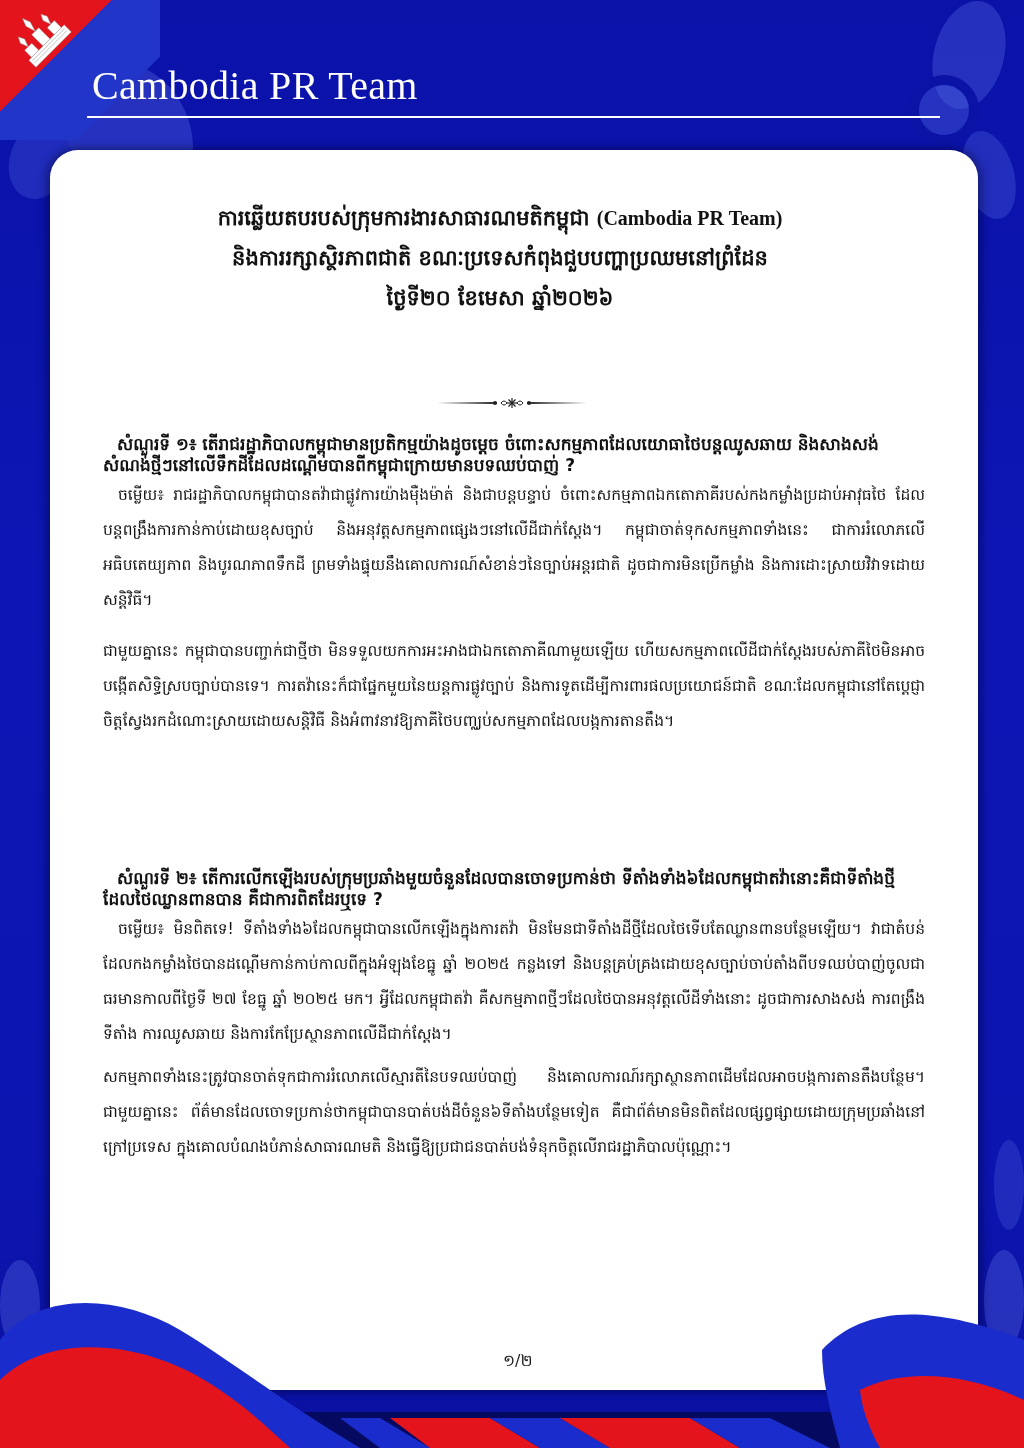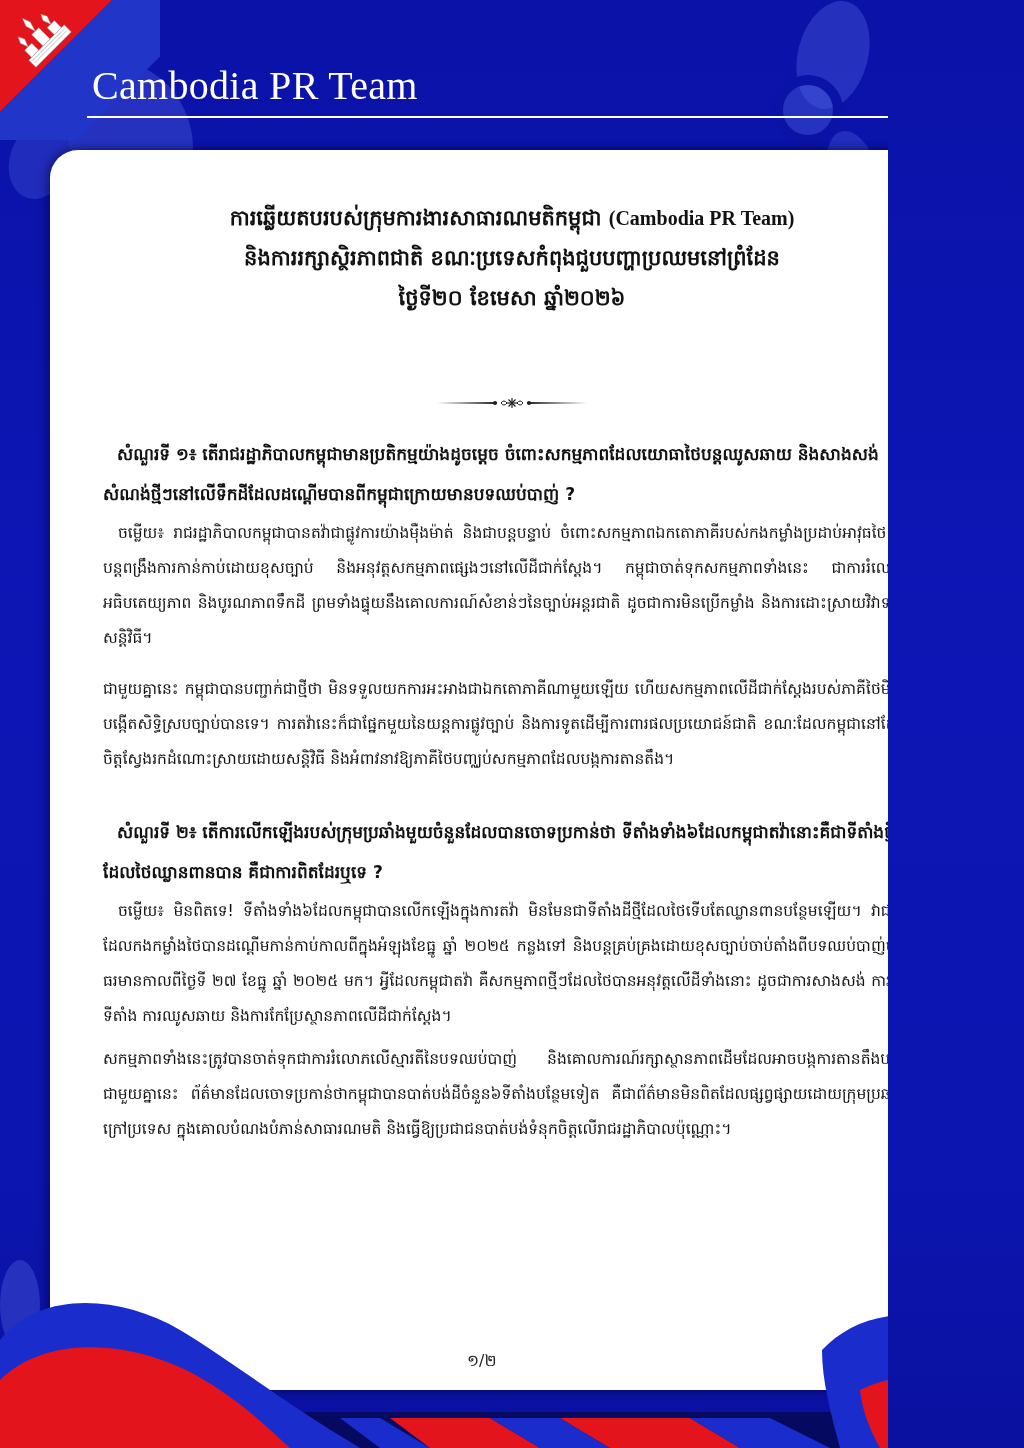--- a/index.html
+++ b/index.html
@@ -2,21 +2,21 @@
 <html><head>
 <meta charset="utf-8">
 <style>
   * { box-sizing: border-box; margin: 0; padding: 0; }
   html, body { width: 1024px; height: 1448px; overflow: hidden; }
   body {
     position: relative;
     font-family: "DejaVu Sans", sans-serif;
     background: linear-gradient(180deg, #0a12a8 0%, #0d16b4 40%, #0c15b0 80%, #0a11a0 100%);
   }
-  .page { position: relative; width: 888px; height: 1448px; overflow: hidden; }
+  .page { position: relative; width: 1024px; height: 1448px; overflow: hidden; }
 
   
   .swirl { position: absolute; border-radius: 50%; background: rgba(90,110,230,0.35); }
   .swirl.s1 { left: 70px; top: 60px; width: 120px; height: 150px; transform: rotate(-25deg); }
   .swirl.s2 { left: 10px; top: 120px; width: 60px; height: 80px; transform: rotate(20deg); background: rgba(90,110,230,0.28); }
   .swirl.s3 { right: 20px; top: 0px; width: 70px; height: 110px; transform: rotate(15deg); }
   .swirl.s4 { right: 45px; top: 75px; width: 70px; height: 70px; background: rgba(70,90,220,0.45); border: 10px solid #0b13a6; }
   .swirl.s5 { right: 10px; top: 130px; width: 50px; height: 90px; transform: rotate(-15deg); background: rgba(90,110,230,0.3); }
   .swirl.s6 { left: 0px; top: 1260px; width: 40px; height: 90px; background: rgba(90,110,230,0.35); }
   .swirl.s7 { right: 0px; top: 1250px; width: 40px; height: 100px; background: rgba(90,110,230,0.35); }
@@ -50,47 +50,47 @@
   }
 
   
   .card {
     position: absolute; left: 50px; top: 150px; width: 928px; height: 1240px;
     background: #ffffff; border-radius: 28px 28px 0 0;
     box-shadow: -4px 0 10px rgba(0,0,30,0.35), 4px 0 10px rgba(0,0,30,0.35);
   }
 
   .doc-title {
-    position: absolute; left: 60px; top: 198px; width: 904px;
+    position: absolute; left: 48px; top: 198px; width: 904px;
     text-align: center; color: #111;
     font-family: "DejaVu Sans", sans-serif; font-weight: bold;
     font-size: 21px; line-height: 40px;
   }
   .doc-title .latin {
     font-family: "Liberation Serif", serif; font-weight: bold; font-size: 20px;
   }
 
   .ornament {
     position: absolute; left: 437px; top: 397px; width: 150px; height: 12px;
   }
 
   .section { position: absolute; left: 103px; width: 822px; color: #111; }
   .question {
-    font-weight: bold; font-size: 17px; line-height: 40px; text-indent: 14px;
+    font-weight: bold; font-size: 17px; line-height: 21px; text-indent: 14px;
     font-family: "DejaVu Sans", sans-serif;
   }
   .para {
     font-size: 15.5px; line-height: 35px; text-align: justify;
     font-family: "DejaVu Sans", sans-serif;
   }
   .para.indent { text-indent: 15px; }
   .para + .para { margin-top: 2px; }
 
   .page-number {
-    position: absolute; left: 467px; top: 1350px; font-size: 16px; color: #222;
+    position: absolute; left: 503px; top: 1350px; font-size: 16px; color: #222;
   }
 
   
   .bottom-waves { position: absolute; left: 0; top: 1300px; width: 1024px; height: 148px; }
 </style>
 </head>
 <body>
 
 <div class="page">
 
@@ -149,21 +149,21 @@
       <line x1="78.5" y1="2.5" x2="71.5" y2="9.5"></line>
     </g>
   </svg>
 
   <div class="section" style="top:434px;">
     <div class="question">សំណួរទី ១៖ តើរាជរដ្ឋាភិបាលកម្ពុជាមានប្រតិកម្មយ៉ាងដូចម្តេច ចំពោះសកម្មភាពដែលយោធាថៃបន្តឈូសឆាយ និងសាងសង់សំណង់ថ្មីៗនៅលើទឹកដីដែលដណ្តើមបានពីកម្ពុជាក្រោយមានបទឈប់បាញ់ ?</div>
     <div class="para indent" style="margin-top:2px;">ចម្លើយ៖ រាជរដ្ឋាភិបាលកម្ពុជាបានតវ៉ាជាផ្លូវការយ៉ាងម៉ឺងម៉ាត់ និងជាបន្តបន្ទាប់ ចំពោះសកម្មភាពឯកតោភាគីរបស់កងកម្លាំងប្រដាប់អាវុធថៃ ដែលបន្តពង្រឹងការកាន់កាប់ដោយខុសច្បាប់ និងអនុវត្តសកម្មភាពផ្សេងៗនៅលើដីជាក់ស្តែង។ កម្ពុជាចាត់ទុកសកម្មភាពទាំងនេះ ជាការរំលោភលើអធិបតេយ្យភាព និងបូរណភាពទឹកដី ព្រមទាំងផ្ទុយនឹងគោលការណ៍សំខាន់ៗនៃច្បាប់អន្តរជាតិ ដូចជាការមិនប្រើកម្លាំង និងការដោះស្រាយវិវាទដោយសន្តិវិធី។</div>
     <div class="para" style="margin-top:16px;">ជាមួយគ្នានេះ កម្ពុជាបានបញ្ជាក់ជាថ្មីថា មិនទទួលយកការអះអាងជាឯកតោភាគីណាមួយឡើយ ហើយសកម្មភាពលើដីជាក់ស្តែងរបស់ភាគីថៃមិនអាចបង្កើតសិទ្ធិស្របច្បាប់បានទេ។ ការតវ៉ានេះក៏ជាផ្នែកមួយនៃយន្តការផ្លូវច្បាប់ និងការទូតដើម្បីការពារផលប្រយោជន៍ជាតិ ខណៈដែលកម្ពុជានៅតែប្តេជ្ញាចិត្តស្វែងរកដំណោះស្រាយដោយសន្តិវិធី និងអំពាវនាវឱ្យភាគីថៃបញ្ឈប់សកម្មភាពដែលបង្កការតានតឹង។</div>
   </div>
 
-  <div class="section" style="top:812px;">
+  <div class="section" style="top:868px;">
     <div class="question">សំណួរទី ២៖ តើការលើកឡើងរបស់ក្រុមប្រឆាំងមួយចំនួនដែលបានចោទប្រកាន់ថា ទីតាំងទាំង៦ដែលកម្ពុជាតវ៉ានោះគឺជាទីតាំងថ្មីដែលថៃឈ្លានពានបាន គឺជាការពិតដែរឬទេ ?</div>
     <div class="para indent" style="margin-top:2px;">ចម្លើយ៖ មិនពិតទេ! ទីតាំងទាំង៦ដែលកម្ពុជាបានលើកឡើងក្នុងការតវ៉ា មិនមែនជាទីតាំងដីថ្មីដែលថៃទើបតែឈ្លានពានបន្ថែមឡើយ។ វាជាតំបន់ដែលកងកម្លាំងថៃបានដណ្តើមកាន់កាប់កាលពីក្នុងអំឡុងខែធ្នូ ឆ្នាំ ២០២៥ កន្លងទៅ និងបន្តគ្រប់គ្រងដោយខុសច្បាប់ចាប់តាំងពីបទឈប់បាញ់ចូលជាធរមានកាលពីថ្ងៃទី ២៧ ខែធ្នូ ឆ្នាំ ២០២៥ មក។ អ្វីដែលកម្ពុជាតវ៉ា គឺសកម្មភាពថ្មីៗដែលថៃបានអនុវត្តលើដីទាំងនោះ ដូចជាការសាងសង់ ការពង្រឹងទីតាំង ការឈូសឆាយ និងការកែប្រែស្ថានភាពលើដីជាក់ស្តែង។</div>
     <div class="para" style="margin-top:8px;">សកម្មភាពទាំងនេះត្រូវបានចាត់ទុកជាការរំលោភលើស្មារតីនៃបទឈប់បាញ់ និងគោលការណ៍រក្សាស្ថានភាពដើមដែលអាចបង្កការតានតឹងបន្ថែម។ ជាមួយគ្នានេះ ព័ត៌មានដែលចោទប្រកាន់ថាកម្ពុជាបានបាត់បង់ដីចំនួន៦ទីតាំងបន្ថែមទៀត គឺជាព័ត៌មានមិនពិតដែលផ្សព្វផ្សាយដោយក្រុមប្រឆាំងនៅក្រៅប្រទេស ក្នុងគោលបំណងបំភាន់សាធារណមតិ និងធ្វើឱ្យប្រជាជនបាត់បង់ទំនុកចិត្តលើរាជរដ្ឋាភិបាលប៉ុណ្ណោះ។</div>
   </div>
 
   <svg class="bottom-waves" viewBox="0 0 1024 148" preserveAspectRatio="none">
     <rect x="0" y="112" width="1024" height="36" fill="#050a60"></rect>
 
     <polygon points="340,118 380,118 430,148 380,148" fill="#1a2dcc"></polygon>
     <polygon points="390,118 490,118 540,148 430,148" fill="#e4141c"></polygon>

